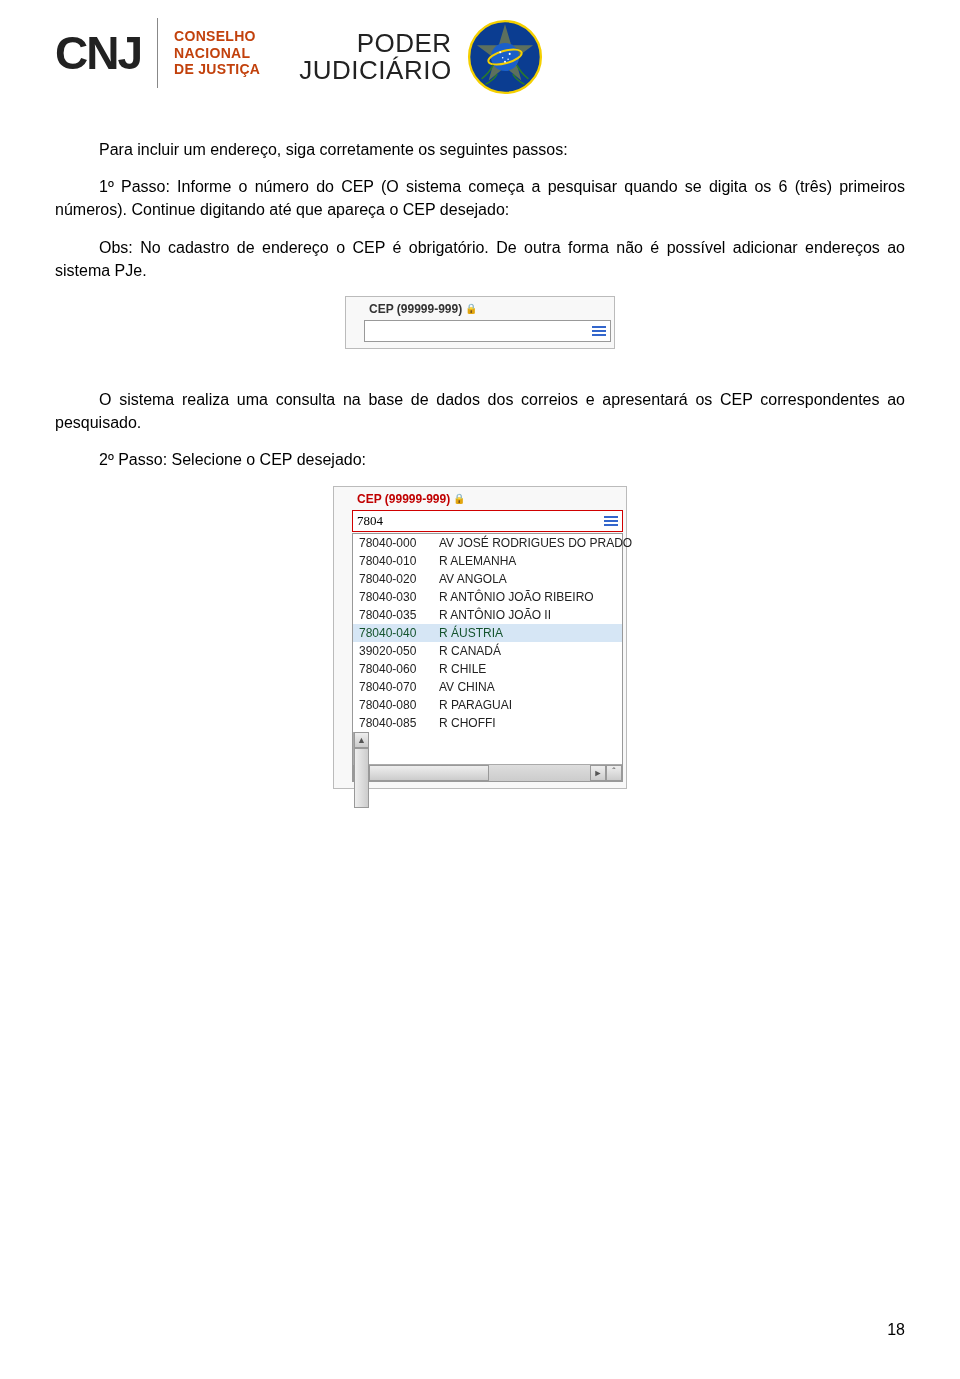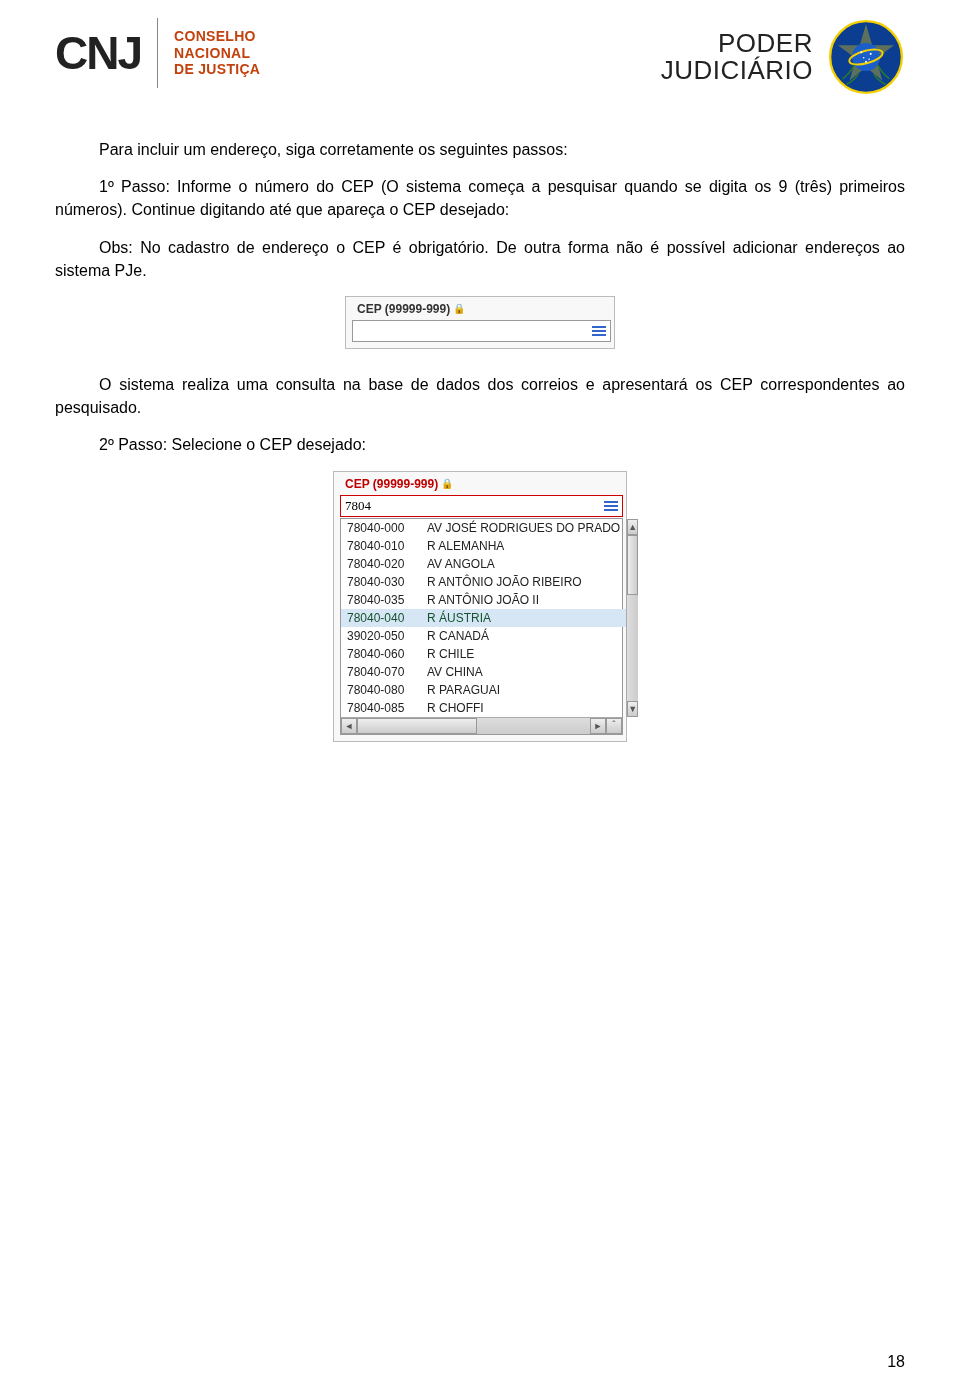--- a/index.html
+++ b/index.html
@@ -1,55 +1,55 @@
 <!DOCTYPE html>
 <html><head>
 <meta charset="utf-8">
 <style>
   * { box-sizing: border-box; margin: 0; padding: 0; }
   body { font-family: Arial, Helvetica, sans-serif; font-size: 16px; color: #000; background: #fff; width: 960px; margin: 0 auto; padding: 18px 55px 40px 55px; position: relative; min-height: 1379px; }
-  .header { display: flex; justify-content: space-between; align-items: flex-start; margin-bottom: 42px; }
+  .header { display: flex; align-items: flex-start; margin-bottom: 42px; }
   .header-left { display: flex; align-items: center; gap: 10px; }
   .cnj-logo { display: flex; align-items: center; gap: 10px; }
   .cnj-text { font-weight: 900; font-size: 46px; letter-spacing: -2px; font-family: Arial, sans-serif; color: #222; }
   .cnj-divider { width: 1px; height: 70px; background: #888; margin: 0 6px; }
   .cnj-sub { font-size: 14px; line-height: 1.2; font-weight: bold; color: #c2410c; letter-spacing: 0.3px; }
   .header-right { display: flex; align-items: center; gap: 14px; }
   .poder { text-align: right; font-size: 26px; line-height: 1.05; color: #222; font-weight: 400; letter-spacing: 0.5px; margin-left: 39px; }
   .seal { width: 78px; height: 78px; }
   p { font-size: 16px; line-height: 1.45; text-align: justify; margin-bottom: 14px; }
   .indent { text-indent: 44px; }
-  .ui-box { border: 1px solid #bbb; background: #f8f8f8; margin: 10px auto 24px auto; padding: 3px 3px 6px 6px; }
+  .ui-box { border: 1px solid #bbb; background: #f8f8f8; margin: 10px auto 39px auto; padding: 3px 3px 6px 18px; }
   .ui-box-1 { width: 270px; }
   .ui-box-2 { width: 294px; }
   .field-label { font-size: 12px; font-weight: bold; padding: 2px 5px 4px 5px; display: flex; align-items: center; gap: 3px; }
   .label-red { color: #c00000; }
   .label-black { color: #333; }
   .lock-icon { font-size: 10px; color: #999; }
   .input-row { position: relative; border: 1px solid #999; background: #fff; height: 22px; display: flex; align-items: center; padding: 0 4px; }
   .input-row.red-border { border: 1.5px solid #d00000; font-family: Liberation Serif, serif; }
   .input-value { font-size: 13px; color: #000; flex: 1; }
   .menu-icon { width: 14px; display: flex; flex-direction: column; gap: 2px; align-items: flex-end; }
   .menu-icon div { height: 2px; width: 14px; background: #3366cc; }
   .dropdown { margin-top: 1px; border: 1px solid #999; background: #fff; position: relative; }
-  .dropdown-inner { display: flex; }
+  .dropdown-inner { display: flex; flex-direction: column; }
   .dropdown-list { flex: 1; }
   .dropdown-row { font-size: 12px; padding: 2px 6px; white-space: nowrap; display: flex; gap: 8px; color: #222; }
   .dropdown-row.selected { background: #d6e6f5; color: #14532d; }
   .dropdown-cep { width: 72px; flex-shrink: 0; }
   .vscroll { width: 16px; background: linear-gradient(90deg, #ddd, #ccc); border-left: 1px solid #aaa; display: flex; flex-direction: column; }
   .scroll-btn { height: 16px; background: linear-gradient(180deg, #eee, #ccc); border: 1px solid #999; display: flex; align-items: center; justify-content: center; font-size: 9px; color: #555; }
   .scroll-track { flex: 1; position: relative; }
   .scroll-thumb-v { position: absolute; top: 0; left: 0; right: 0; height: 60px; background: linear-gradient(90deg, #eee, #ccc); border: 1px solid #999; }
   .hscroll { height: 17px; display: flex; border-top: 1px solid #aaa; }
   .hscroll .scroll-btn { width: 16px; height: 100%; }
   .hscroll-track { flex: 1; background: linear-gradient(180deg, #ddd, #ccc); position: relative; }
   .scroll-thumb-h { position: absolute; left: 0; top: 0; bottom: 0; width: 120px; background: linear-gradient(180deg, #eee, #ccc); border: 1px solid #999; }
   .hscroll-chevron { display: flex; align-items: center; justify-content: center; font-size: 10px; color: #555; border: 1px solid #999; background: linear-gradient(180deg, #eee, #ccc); width: 16px; }
-  .pagenum { position: absolute; bottom: 8px; right: 55px; font-size: 16px; color: #000; }
+  .pagenum { position: absolute; bottom: 40px; right: 55px; font-size: 16px; color: #000; }
 </style>
 </head>
 <body>
 
 <div class="header">
   <div class="header-left">
     <div class="cnj-logo">
       <span class="cnj-text">CNJ</span>
       <div class="cnj-divider"></div>
       <div class="cnj-sub">
@@ -84,21 +84,21 @@
           <path d="M 25 85 Q 35 80 40 72"></path>
             <path d="M 75 85 Q 65 80 60 72"></path>
         </g>
       </svg>
     </div>
   </div>
 </div>
 
 <p class="indent">Para incluir um endereço, siga corretamente os seguintes passos:</p>
 
-<p class="indent">1º Passo: Informe o número do CEP (O sistema começa a pesquisar quando se digita os 9 (três) primeiros números). Continue digitando até que apareça o CEP desejado:</p>
+<p class="indent">1º Passo: Informe o número do CEP (O sistema começa a pesquisar quando se digita os 6 (três) primeiros números). Continue digitando até que apareça o CEP desejado:</p>
 
 <p class="indent">Obs: No cadastro de endereço o CEP é obrigatório. De outra forma não é possível adicionar endereços ao sistema PJe.</p>
 
 <div class="ui-box ui-box-1">
   <div class="field-label">
     <span class="label-black">CEP (99999-999)</span>
     <span class="lock-icon">🔒</span>
   </div>
   <div class="input-row">
     <span class="input-value"></span>

